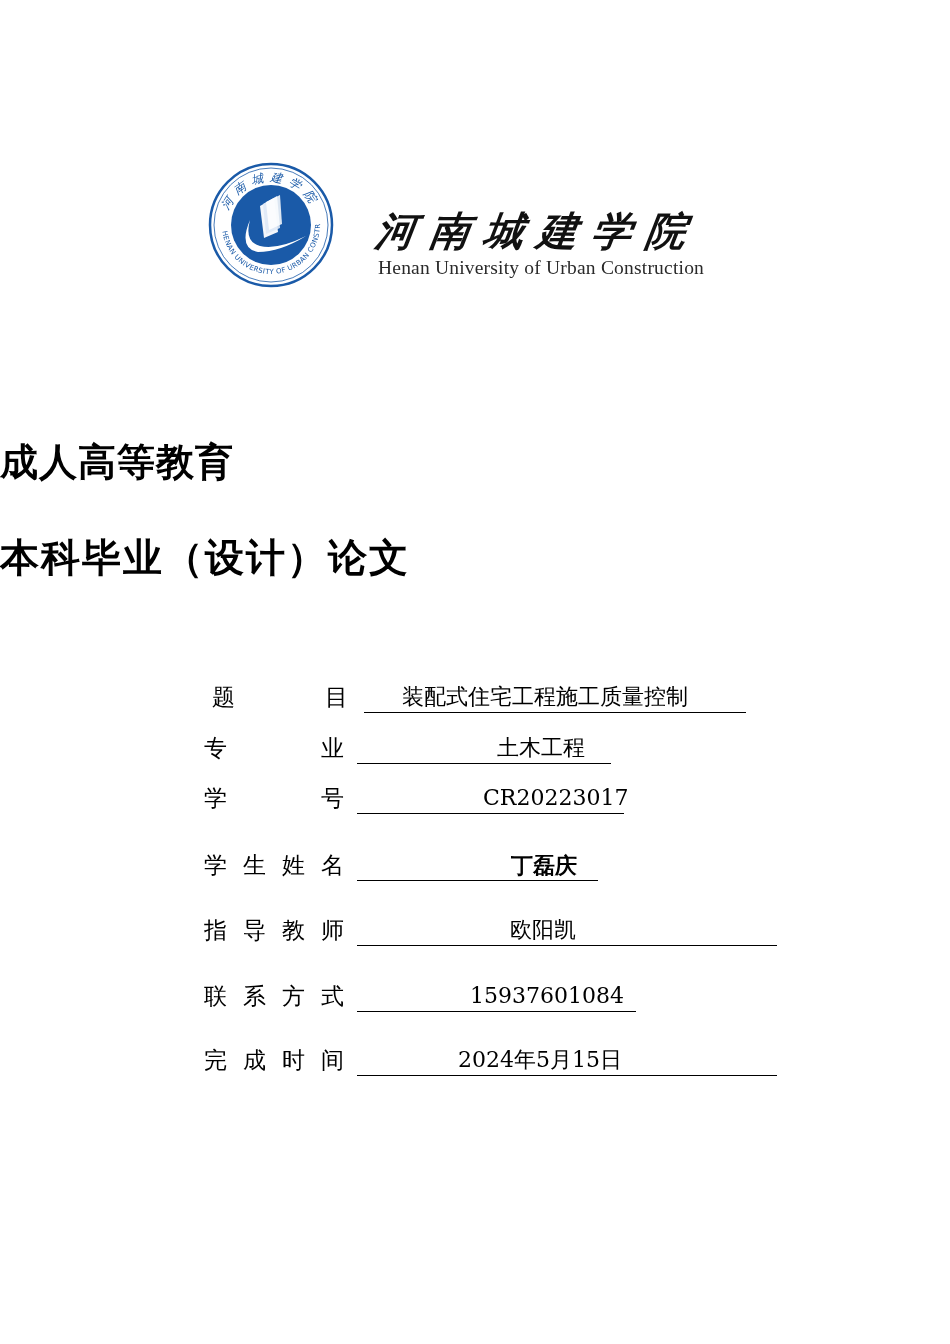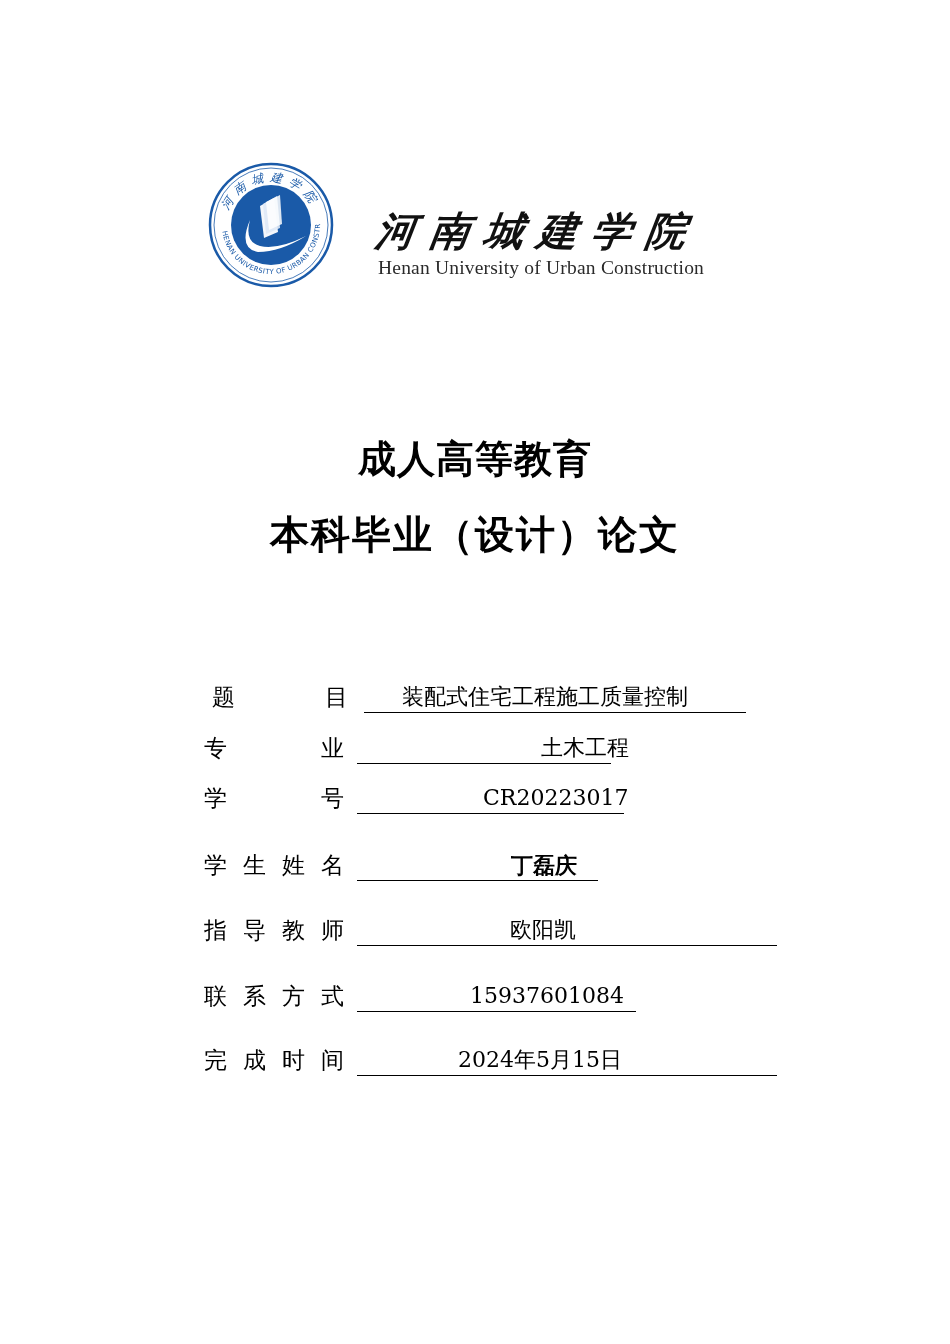--- a/index.html
+++ b/index.html
@@ -23,26 +23,26 @@
       transform: skewX(-8deg); white-space: nowrap;
     }
     .wordmark-en {
       position: absolute; left: 6px; top: 57px; font-size: 19.5px; line-height: 22px;
       font-family: "Liberation Serif", serif; color: #2a2a2a; white-space: nowrap;
       letter-spacing: 0.2px;
     }
 
     
     .title-line {
-      position: absolute; left: 0; width: 950px; text-align: center;
-      font-family: Liberation Mono, monospace; font-weight: bold; color: #000;
+      position: absolute; left: 0; width: 950px; 
+      font-family: Liberation Sans, sans-serif; font-weight: bold; color: #000;
       white-space: nowrap;
     }
     .title-1 { top: 438px; font-size: 38px; line-height: 48px; letter-spacing: 1px; }
-    .title-2 { top: 512px; font-size: 39px; line-height: 52px; letter-spacing: 2px; }
+    .title-2 { top: 532px; font-size: 39px; line-height: 52px; letter-spacing: 2px; }
 
     
     .form { position: absolute; left: 0; top: 0; width: 950px; }
     .row { position: absolute; left: 0; height: 34px; width: 950px; }
     .label {
       position: absolute; left: 204px; width: 140px; height: 30px;
       font-size: 23px; line-height: 30px; color: #000;
       font-family: "DejaVu Sans", sans-serif;
       display: flex; justify-content: space-between; white-space: nowrap;
     }
@@ -101,21 +101,21 @@
         <span class="value-text" style="left:38px;text-align:center;">装配式住宅工程施工质量控制</span>
       </div>
     </div>
 
     <div class="row" style="top:733px;">
       <div class="label">
         <span>专</span>
         <span>业</span>
       </div>
       <div class="value-line" style="left:357px; width:254px;">
-        <span class="value-text" style="left:140px;margin-left:44px;">土木工程</span>
+        <span class="value-text" style="left:140px;">土木工程</span>
       </div>
     </div>
 
     <div class="row" style="top:783px;">
       <div class="label">
         <span>学</span>
         <span>号</span>
       </div>
       <div class="value-line" style="left:357px; width:267px;">
         <span class="value-text" style="left:126px;text-align:right;">CR20223017</span>

